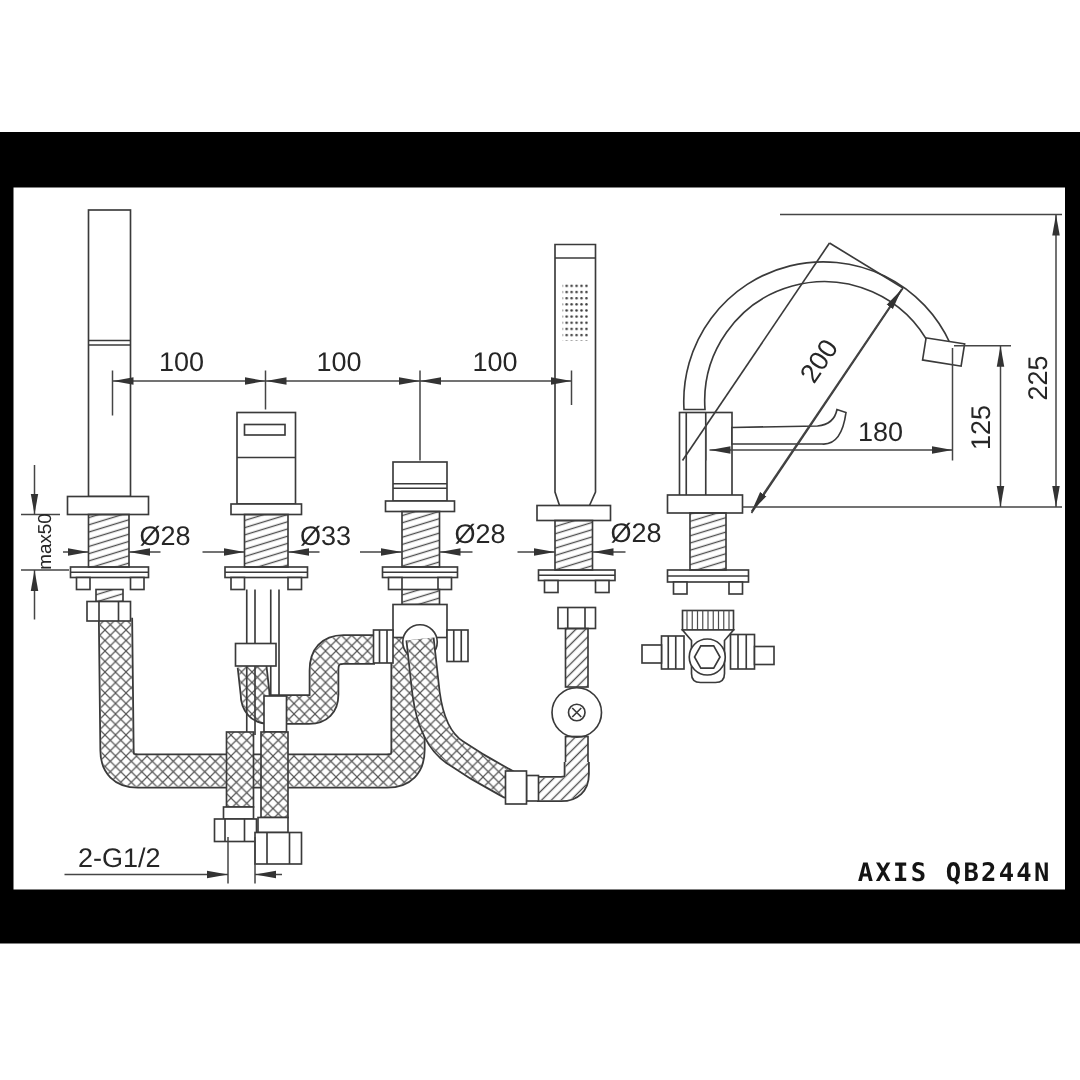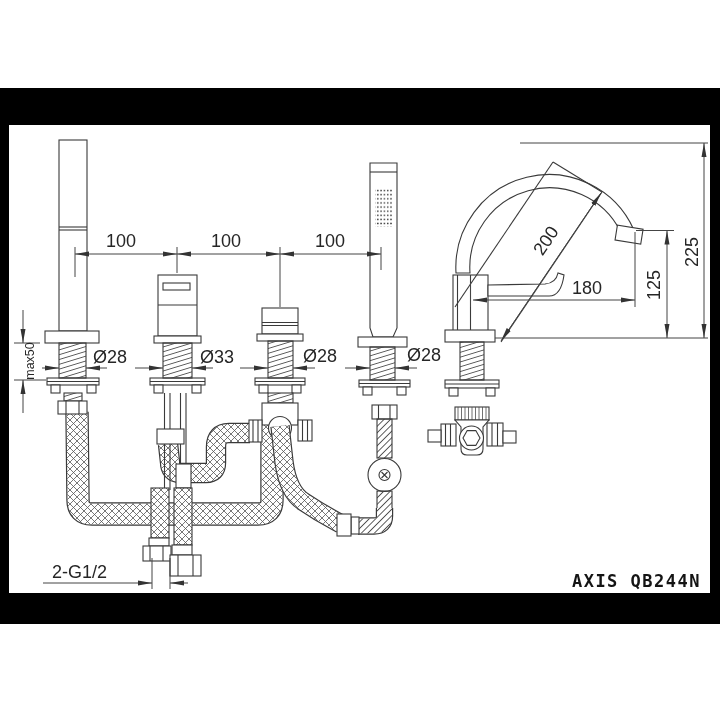--- a/index.html
+++ b/index.html
@@ -1,16 +1,16 @@
 <!DOCTYPE html>
 <html><head>
 <meta charset="utf-8">
 <style>
   html,body{margin:0;padding:0;background:#fff;}
-  .page{position:relative;width:720px;height:624px;background:#ffffff;overflow:hidden;
+  .page{position:relative;width:720px;height:720px;background:#ffffff;overflow:hidden;
         font-family:"Liberation Sans", sans-serif;}
   svg{display:block;}
   .dim-text{font-family:"Liberation Sans", sans-serif;font-size:18px;fill:#262626;}
   .small-text{font-family:"Liberation Sans", sans-serif;font-size:12.5px;fill:#262626;}
   .model-text{font-family:"DejaVu Sans Mono", monospace;font-size:17px;font-weight:700;
               letter-spacing:1.5px;fill:#141414;}
   .ln{stroke:#3a3a3a;stroke-width:1.1;fill:none;}
   .lnw{stroke:#3a3a3a;stroke-width:1.1;fill:#ffffff;}
   .dln{stroke:#454545;stroke-width:1;fill:none;}
   .thr{fill:url(#threads);stroke:#3a3a3a;stroke-width:1.1;}

